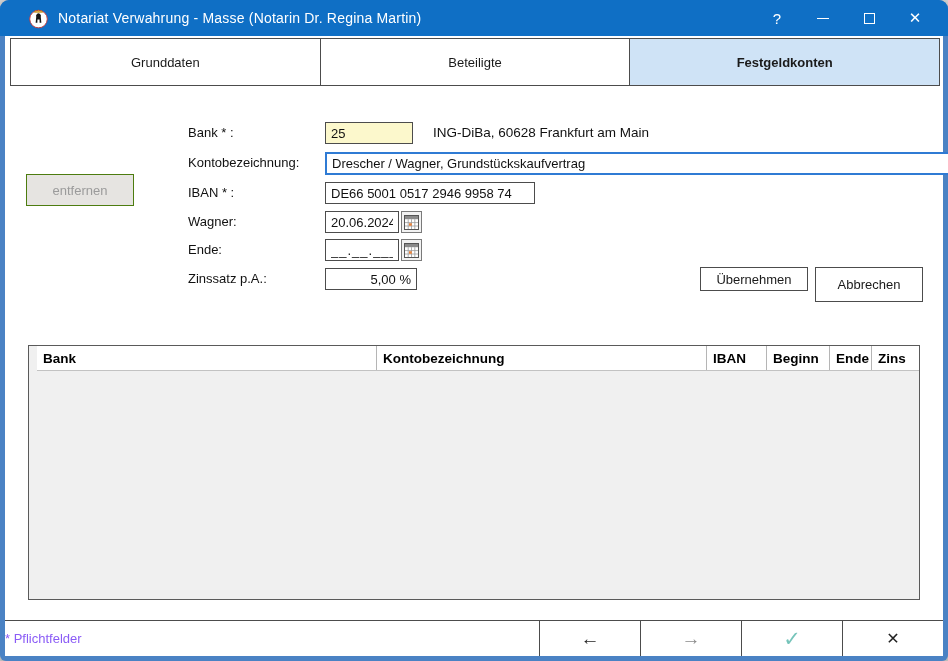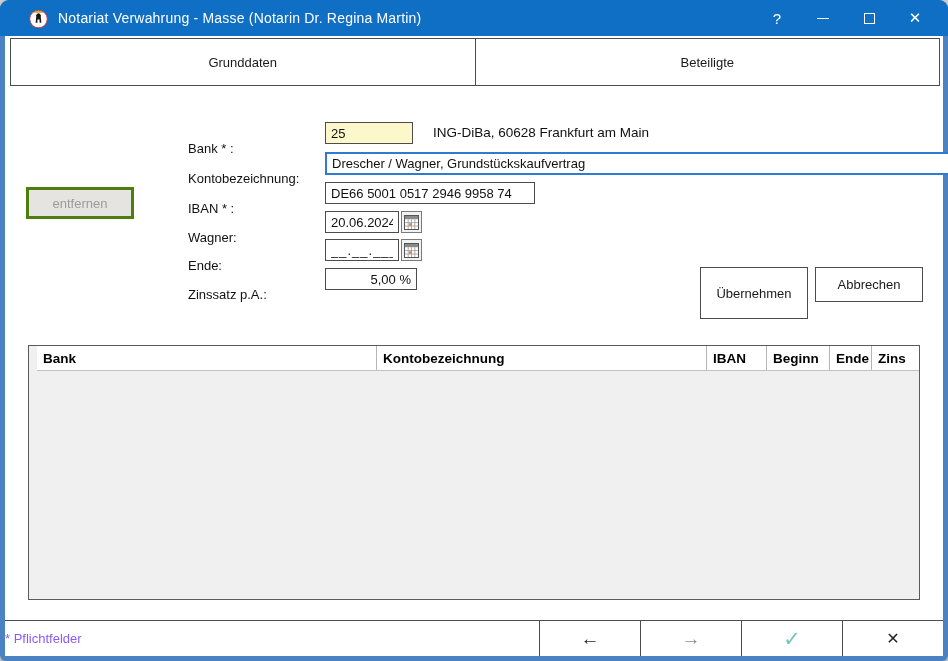--- a/index.html
+++ b/index.html
@@ -43,28 +43,28 @@
   }
   .tab + .tab{ margin-left:-1px; }
   .tab.active{ background:#cfe3f6; font-weight:bold; }
 
   
   .btn{
     position:absolute; border:1px solid #4c4c4c; background:#fff;
     font-size:13px; color:#1a1a1a; font-family:"Liberation Sans",sans-serif;
     display:flex; align-items:center; justify-content:center; cursor:default;
   }
-  .btn.disabled{ background:#e6e4e1; color:#9b9b9b; border:3px solid #4d7c0f;margin-top:13px; }
+  .btn.disabled{ background:#e6e4e1; color:#9b9b9b; border:1px solid #4d7c0f; }
   #btn-add{ left:21px; top:87px; width:108px; height:34px; }
   #btn-remove{ left:21px; top:138px; width:108px; height:32px; }
-  #btn-apply{ left:695px; top:231px; width:108px; height:52px; }
+  #btn-apply{ left:695px; top:231px; width:108px; height:24px; }
   #btn-cancel{ left:810px; top:231px; width:108px; height:35px; }
 
   
-  .flabel{ position:absolute; left:183px; font-size:13px; color:#111; line-height:22px;margin-top:16px; }
+  .flabel{ position:absolute; left:183px; font-size:13px; color:#111; line-height:22px; }
   .tfield{
     position:absolute; height:22px; border:1px solid #4c4c4c; background:#fff;
     font-size:13px; color:#111; padding:0 5px; font-family:"Liberation Sans",sans-serif;
     outline:none;
   }
   #f-bank{ left:320px; top:86px; width:88px; background:#fcf8cc; }
   .bank-name{ position:absolute; left:428px; top:86px; font-size:13.5px; color:#111; line-height:22px; }
   #f-konto{ left:320px; top:116px; width:687px; border:2px solid #2f7bd4; height:23px; }
   #f-iban{ left:320px; top:146px; width:210px; }
   #f-beginn{ left:320px; top:175px; width:74px; }
@@ -127,20 +127,21 @@
         </div>
       <div class="tb-btn">✕</div>
     </div>
   </div>
 
   <div class="content">
 
     <div class="tabs">
       <div class="tab">Grunddaten</div>
       <div class="tab">Beteiligte</div>
+      <div class="tab active">Festgeldkonten</div>
     </div>
 
     <div class="btn disabled" id="btn-remove">entfernen</div>
 
     <div class="flabel" style="top:86px">Bank * :</div>
     <div class="flabel" style="top:116px">Kontobezeichnung:</div>
     <div class="flabel" style="top:146px">IBAN * :</div>
     <div class="flabel" style="top:175px">Wagner:</div>
     <div class="flabel" style="top:203px">Ende:</div>
     <div class="flabel" style="top:232px">Zinssatz p.A.:</div>

